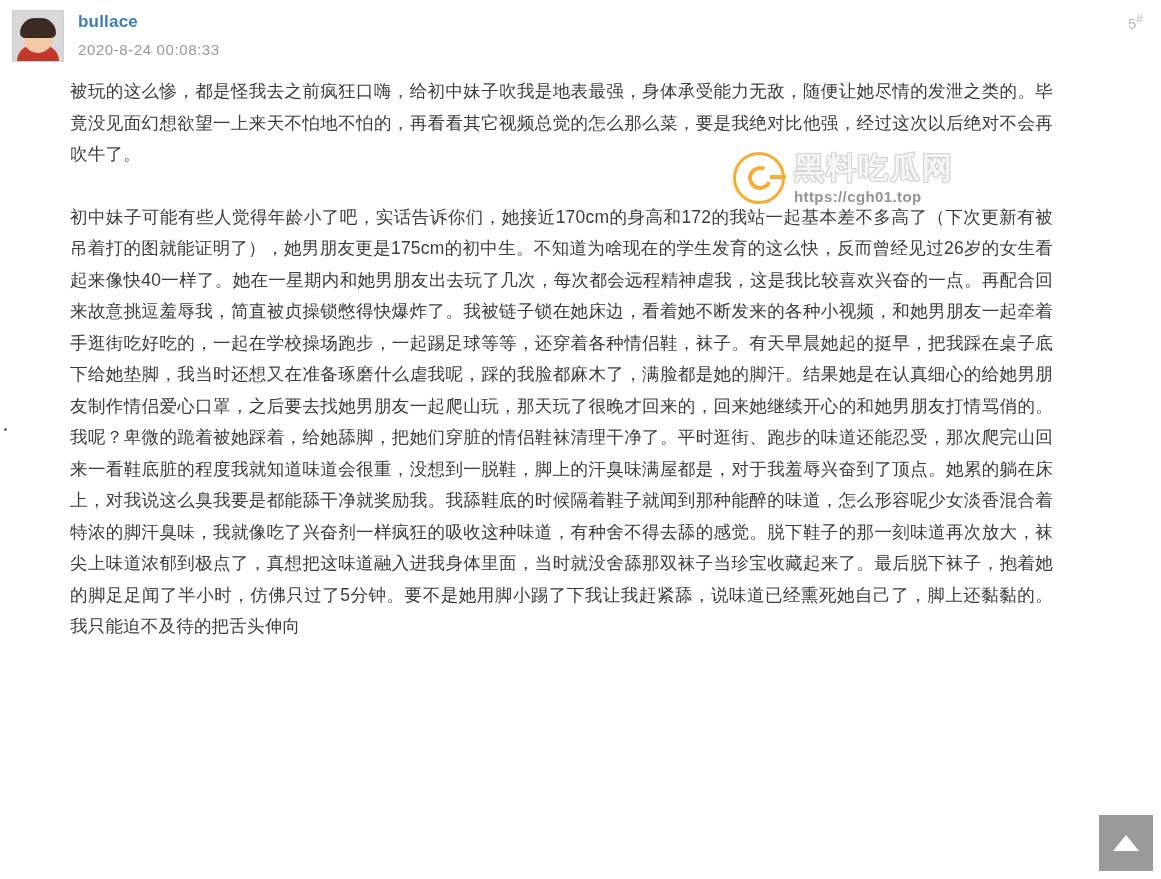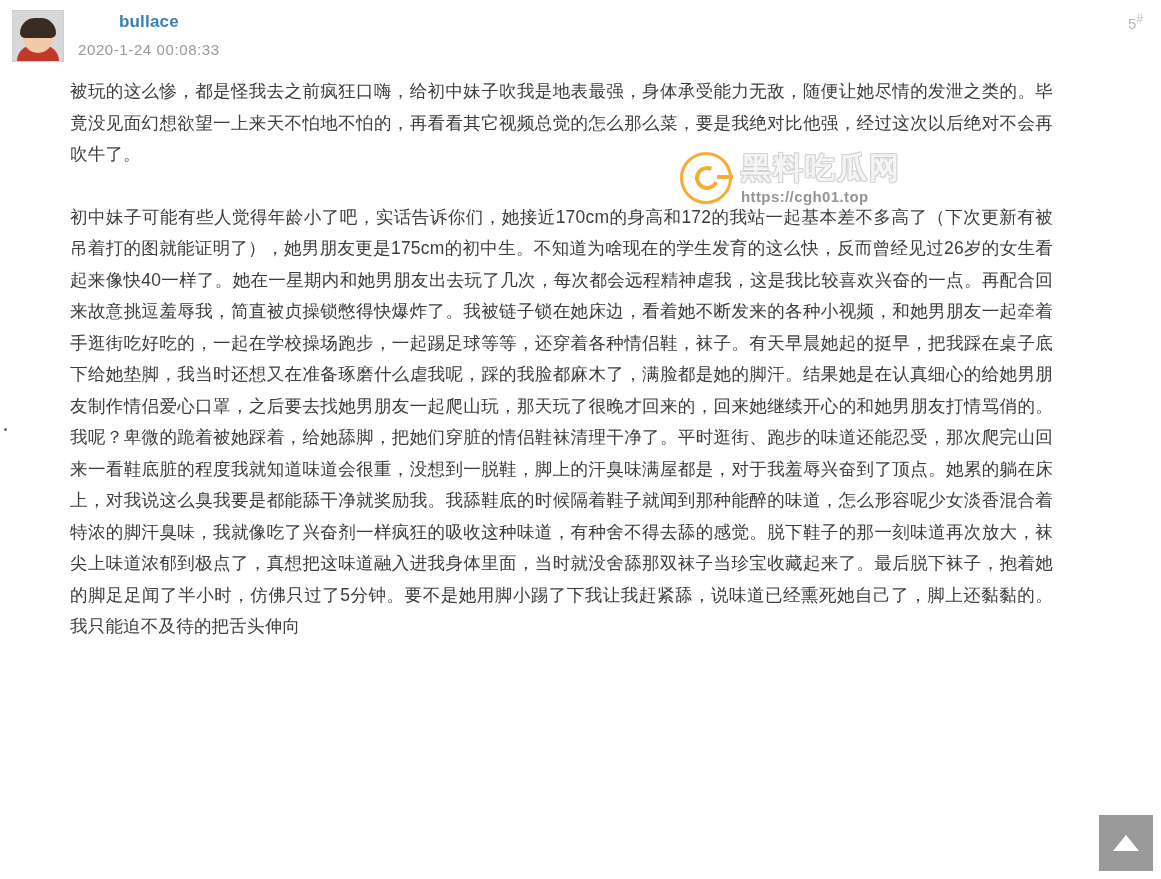--- a/index.html
+++ b/index.html
@@ -89,21 +89,20 @@
     height: 3px;
     border-radius: 50%;
     background: #2b2b2b;
   }
   .avatar .eye.l { left: 50%; margin-left: -9px; }
   .avatar .eye.r { left: 50%; margin-left: 6px; }
 
   .header-text {
     margin-left: 14px;
     padding-top: 2px;
-    text-align: center;
   }
   .username {
     font-size: 17px;
     font-weight: bold;
     color: #3b7fb5;
     line-height: 20px;
     letter-spacing: 0.2px;
   }
   .timestamp {
     margin-top: 9px;
@@ -138,21 +137,21 @@
   .post-body p {
     margin: 0 0 31px 0;
   }
   .post-body p:last-child {
     margin-bottom: 0;
   }
 
   
   .watermark {
     position: absolute;
-    left: 680px;
+    left: 733px;
     top: 152px;
     display: flex;
     align-items: center;
     pointer-events: none;
     opacity: 0.92;
   }
   .wm-logo {
     width: 52px;
     height: 52px;
     border-radius: 50%;
@@ -249,21 +248,21 @@
       <div class="body"></div>
       <div class="face"></div>
       <div class="hair"></div>
       <div class="fringe"></div>
       <div class="eye l"></div>
       <div class="eye r"></div>
     </div>
 
     <div class="header-text">
       <div class="username">bullace</div>
-      <div class="timestamp">2020-1-24 00:08:33</div>
+      <div class="timestamp">2020-8-24 00:08:33</div>
     </div>
 
     <div class="post-number">
       <span>5</span><span class="hash">#</span>
     </div>
   </div>
 
   <div class="post-body">
     <p>被玩的这么惨，都是怪我去之前疯狂口嗨，给初中妹子吹我是地表最强，身体承受能力无敌，随便让她尽情的发泄之类的。毕竟没见面幻想欲望一上来天不怕地不怕的，再看看其它视频总觉的怎么那么菜，要是我绝对比他强，经过这次以后绝对不会再吹牛了。</p>
     <p>初中妹子可能有些人觉得年龄小了吧，实话告诉你们，她接近170cm的身高和172的我站一起基本差不多高了（下次更新有被吊着打的图就能证明了），她男朋友更是175cm的初中生。不知道为啥现在的学生发育的这么快，反而曾经见过26岁的女生看起来像快40一样了。她在一星期内和她男朋友出去玩了几次，每次都会远程精神虐我，这是我比较喜欢兴奋的一点。再配合回来故意挑逗羞辱我，简直被贞操锁憋得快爆炸了。我被链子锁在她床边，看着她不断发来的各种小视频，和她男朋友一起牵着手逛街吃好吃的，一起在学校操场跑步，一起踢足球等等，还穿着各种情侣鞋，袜子。有天早晨她起的挺早，把我踩在桌子底下给她垫脚，我当时还想又在准备琢磨什么虐我呢，踩的我脸都麻木了，满脸都是她的脚汗。结果她是在认真细心的给她男朋友制作情侣爱心口罩，之后要去找她男朋友一起爬山玩，那天玩了很晚才回来的，回来她继续开心的和她男朋友打情骂俏的。我呢？卑微的跪着被她踩着，给她舔脚，把她们穿脏的情侣鞋袜清理干净了。平时逛街、跑步的味道还能忍受，那次爬完山回来一看鞋底脏的程度我就知道味道会很重，没想到一脱鞋，脚上的汗臭味满屋都是，对于我羞辱兴奋到了顶点。她累的躺在床上，对我说这么臭我要是都能舔干净就奖励我。我舔鞋底的时候隔着鞋子就闻到那种能醉的味道，怎么形容呢少女淡香混合着特浓的脚汗臭味，我就像吃了兴奋剂一样疯狂的吸收这种味道，有种舍不得去舔的感觉。脱下鞋子的那一刻味道再次放大，袜尖上味道浓郁到极点了，真想把这味道融入进我身体里面，当时就没舍舔那双袜子当珍宝收藏起来了。最后脱下袜子，抱着她的脚足足闻了半小时，仿佛只过了5分钟。要不是她用脚小踢了下我让我赶紧舔，说味道已经熏死她自己了，脚上还黏黏的。我只能迫不及待的把舌头伸向</p>

